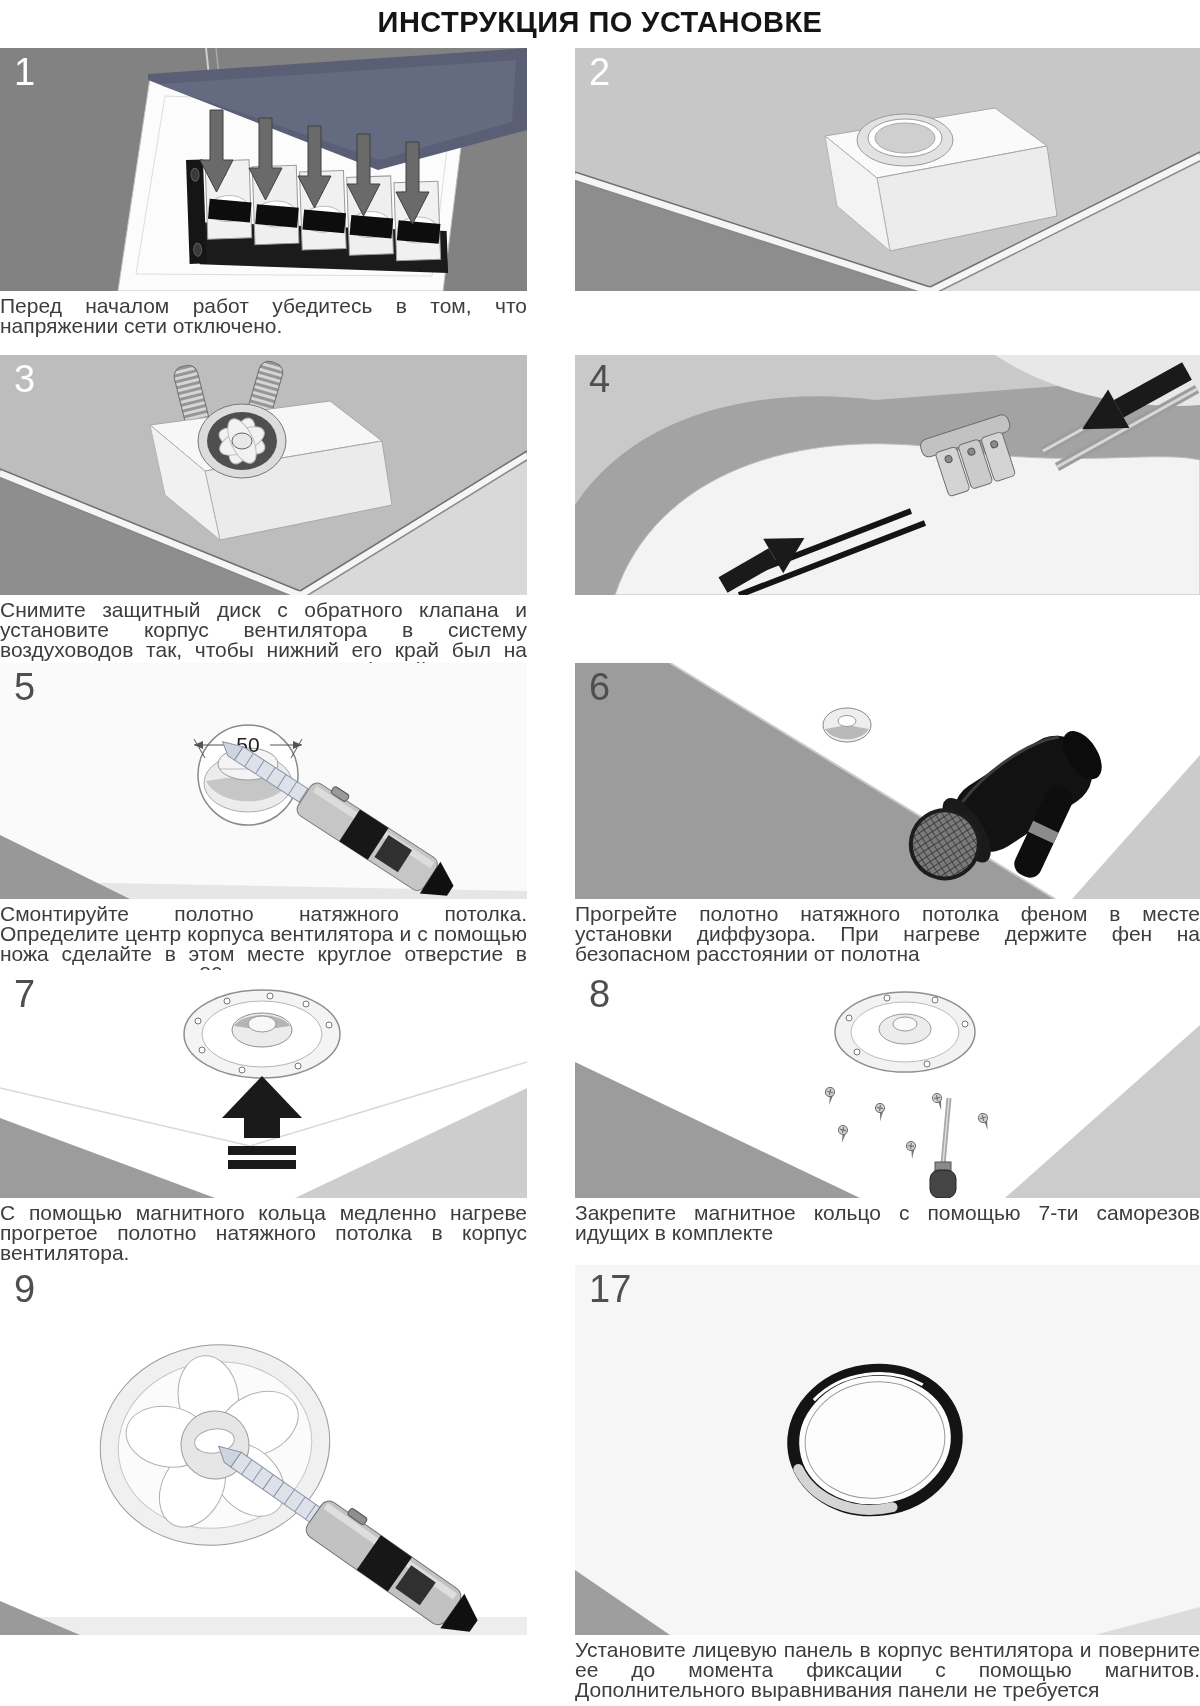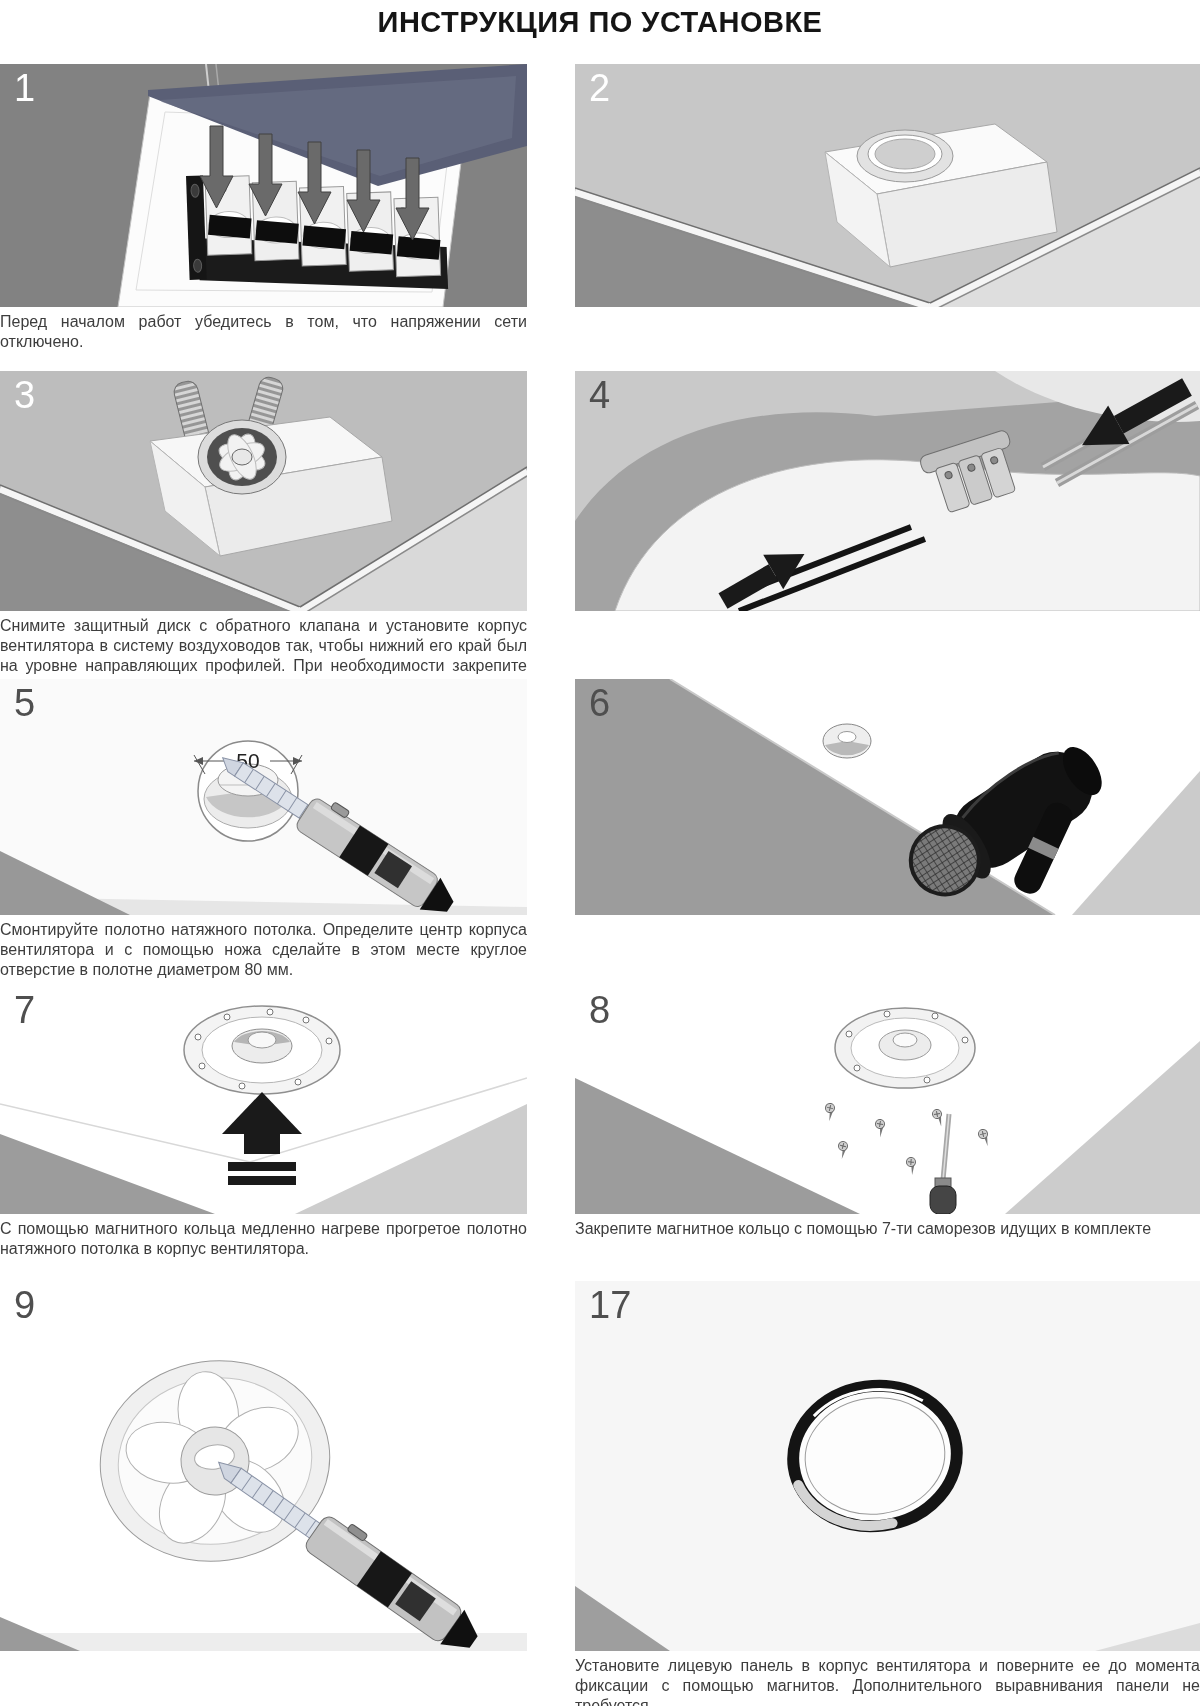--- a/index.html
+++ b/index.html
@@ -1,35 +1,35 @@
 <!DOCTYPE html>
 <html><head>
 <meta charset="utf-8">
 <style>
   html,body{margin:0;padding:0;background:#ffffff;}
   body{width:1200px;font-family:"Liberation Sans",sans-serif;color:#3f3f3f;}
   .page{width:1200px;}
   h1.title{
-    margin:0;height:64px;line-height:44px;text-align:center;
+    margin:0;height:48px;line-height:44px;text-align:center;
     font-size:29px;font-weight:bold;color:#151515;letter-spacing:.5px;
   }
   .grid{display:grid;grid-template-columns:527px 625px;column-gap:48px;}
   section.step{position:relative;}
   .r1{height:307px}.r2{height:308px}.r3{height:307px}.r4{height:295px}.r5{height:441px}
   figure.illu{margin:0;position:relative;overflow:hidden;}
   .f1{height:243px}.f2{height:240px}.f3{height:236px}.f4{height:228px}.f5{height:370px}
   figure.illu svg{display:block;}
   .stepnum{
     position:absolute;top:2px;left:14px;font-size:38px;line-height:44px;
     font-weight:400;user-select:none;
   }
   .num-light{color:#ffffff;}
   .num-dark{color:#4f4f4f;}
   p.caption{
-    margin:5px 0 0 0;font-size:16px;line-height:20px;text-align:justify;
+    margin:5px 0 0 0;font-size:21px;line-height:20px;text-align:justify;
     color:#3d3d3d;
   }
   .svg-label{font-family:"Liberation Sans",sans-serif;}
 </style>
 </head>
 <body>
 
 <div class="page">
   <h1 class="title">ИНСТРУКЦИЯ ПО УСТАНОВКЕ</h1>
 
@@ -291,20 +291,21 @@
             <ellipse cx="66" cy="0" rx="15" ry="27" fill="#0c0c0c"></ellipse>
             <path d="M-60,-26 C-20,-40 30,-40 56,-28" stroke="#3c3c3c" stroke-width="3" fill="none"></path>
             <g transform="translate(32,18) rotate(58)">
               <rect x="-14" y="0" width="28" height="96" rx="12" fill="#0e0e0e"></rect>
               <rect x="-14" y="42" width="28" height="12" fill="#8b8b8b"></rect>
             </g>
           </g>
         </svg>
         <div class="stepnum num-dark">6</div>
       </figure>
+      <p class="caption">Прогрейте полотно натяжного потолка феном в месте установки диффузора. При нагреве держите фен на безопасном расстоянии от полотна</p>
     </section>
 
     <section class="step r4">
       <figure class="illu f4">
         <svg width="527" height="228" viewBox="0 0 527 228">
           <rect width="527" height="228" fill="#ffffff"></rect>
           <path d="M0,118 L250,176 L527,92" stroke="#d8d8d8" stroke-width="1.5" fill="none"></path>
           <polygon points="0,148 215,228 0,228" fill="#9c9c9c"></polygon>
           <polygon points="527,118 527,228 295,228" fill="#cdcdcd"></polygon>
 

